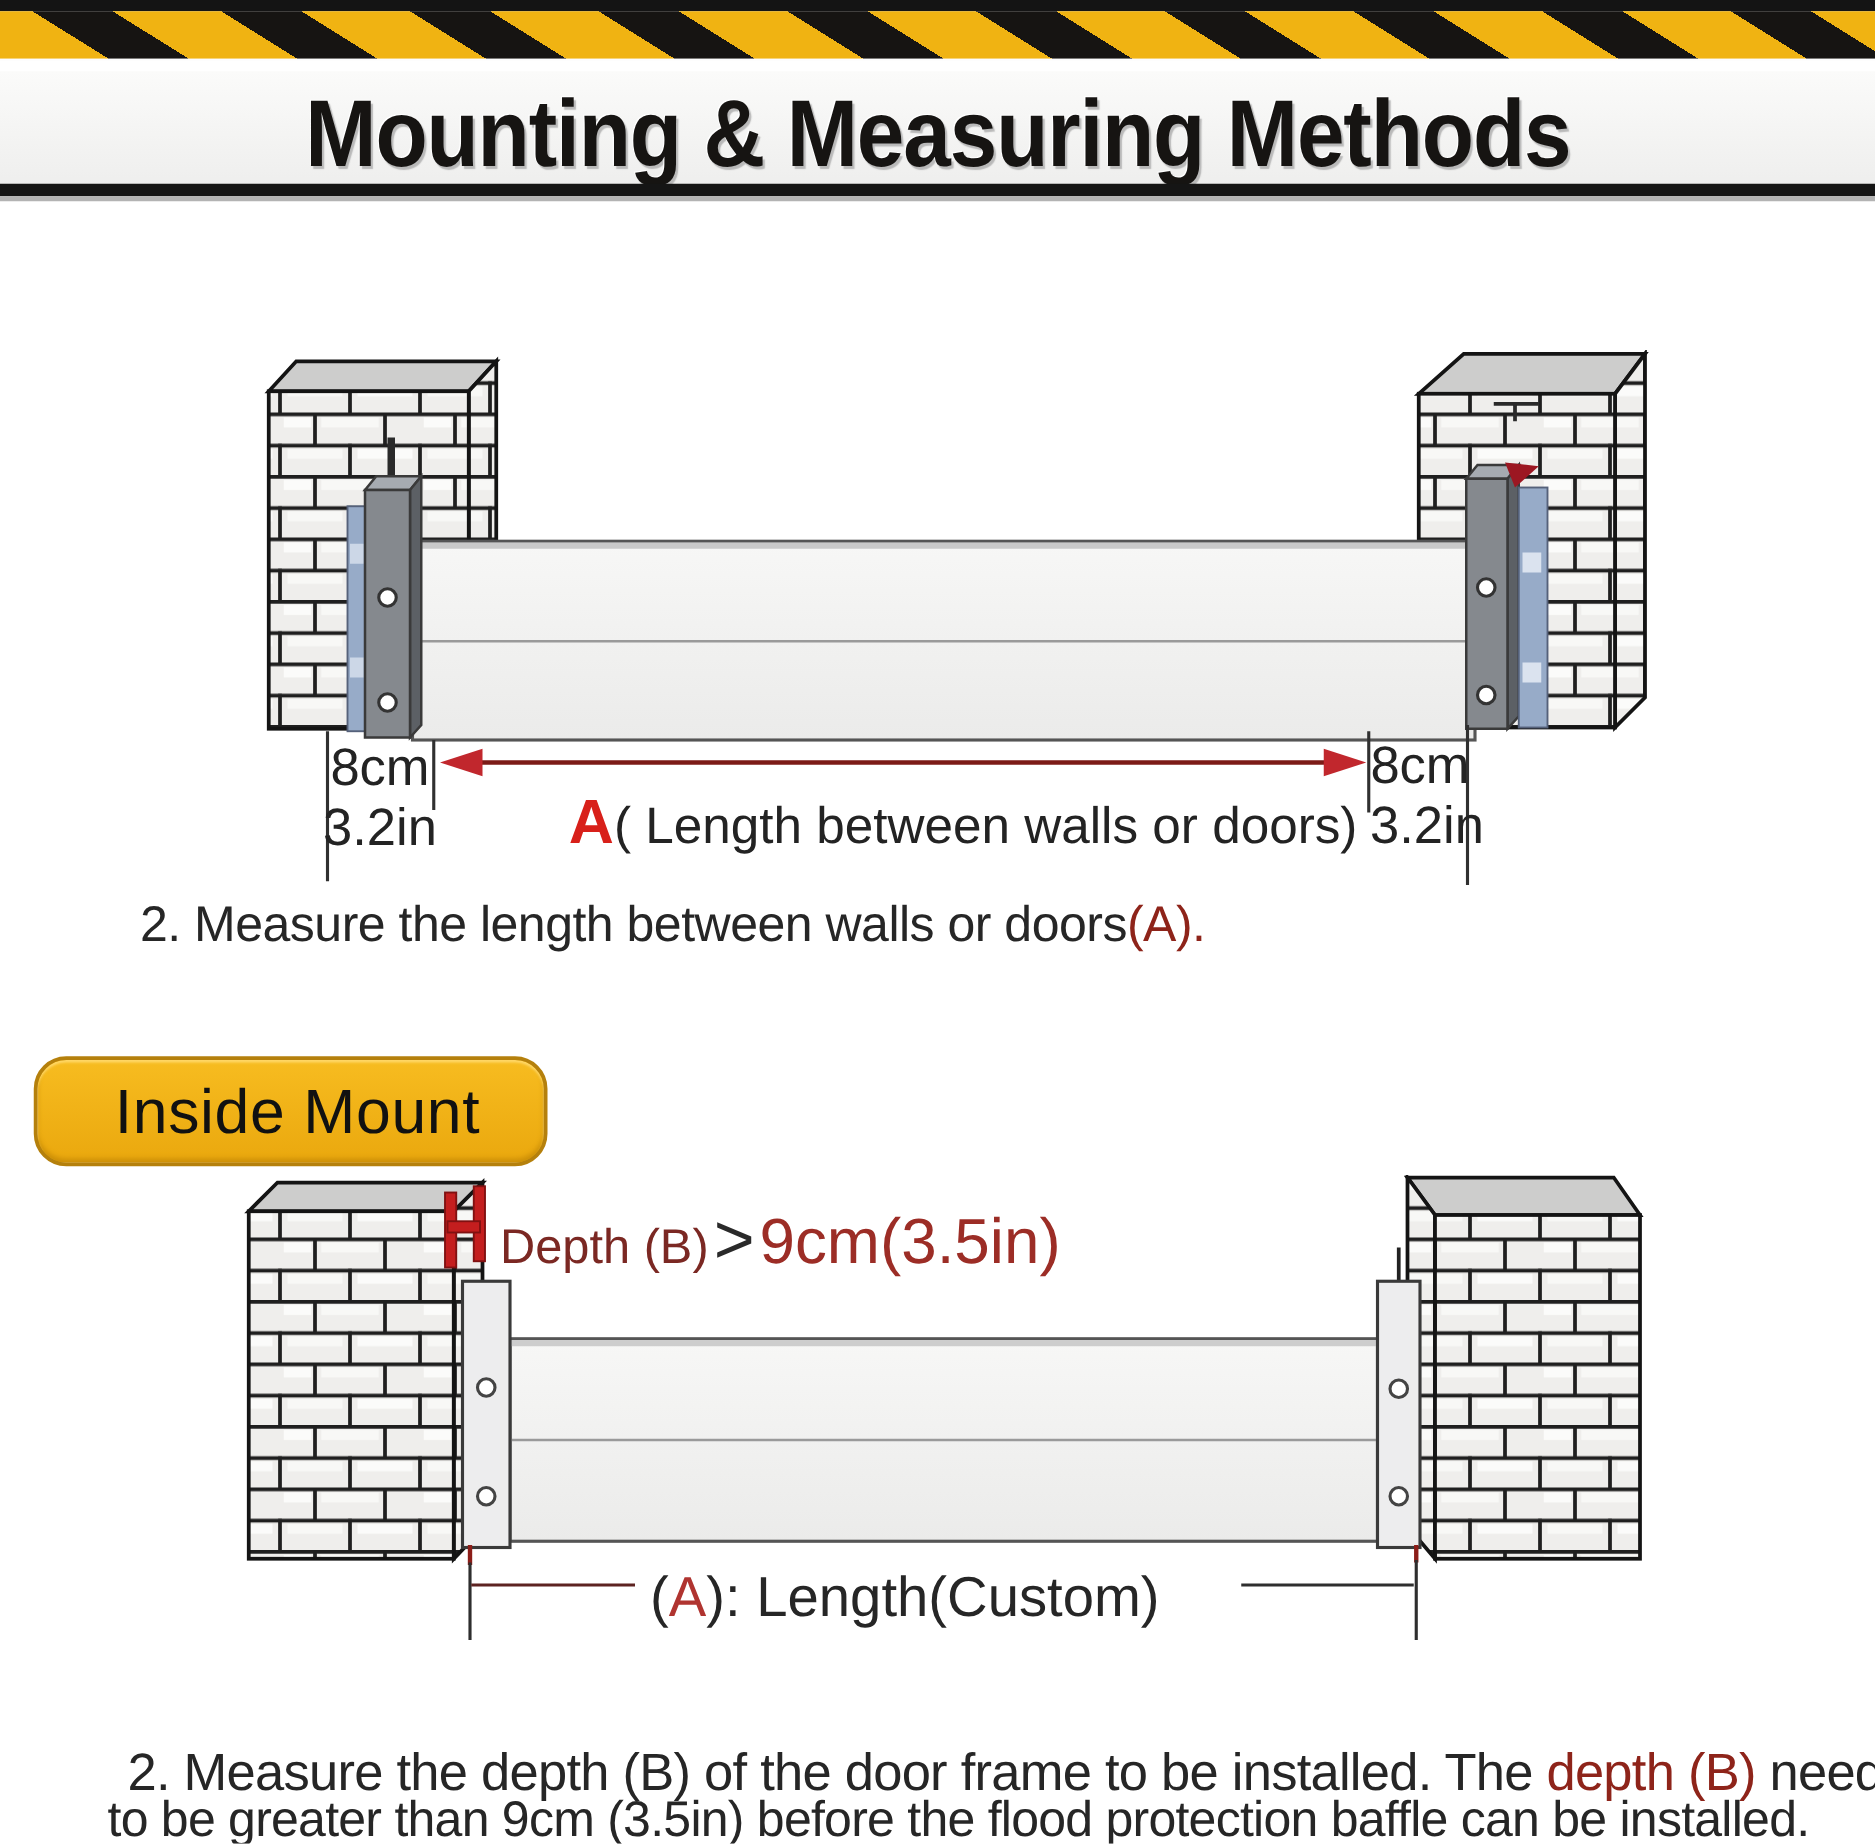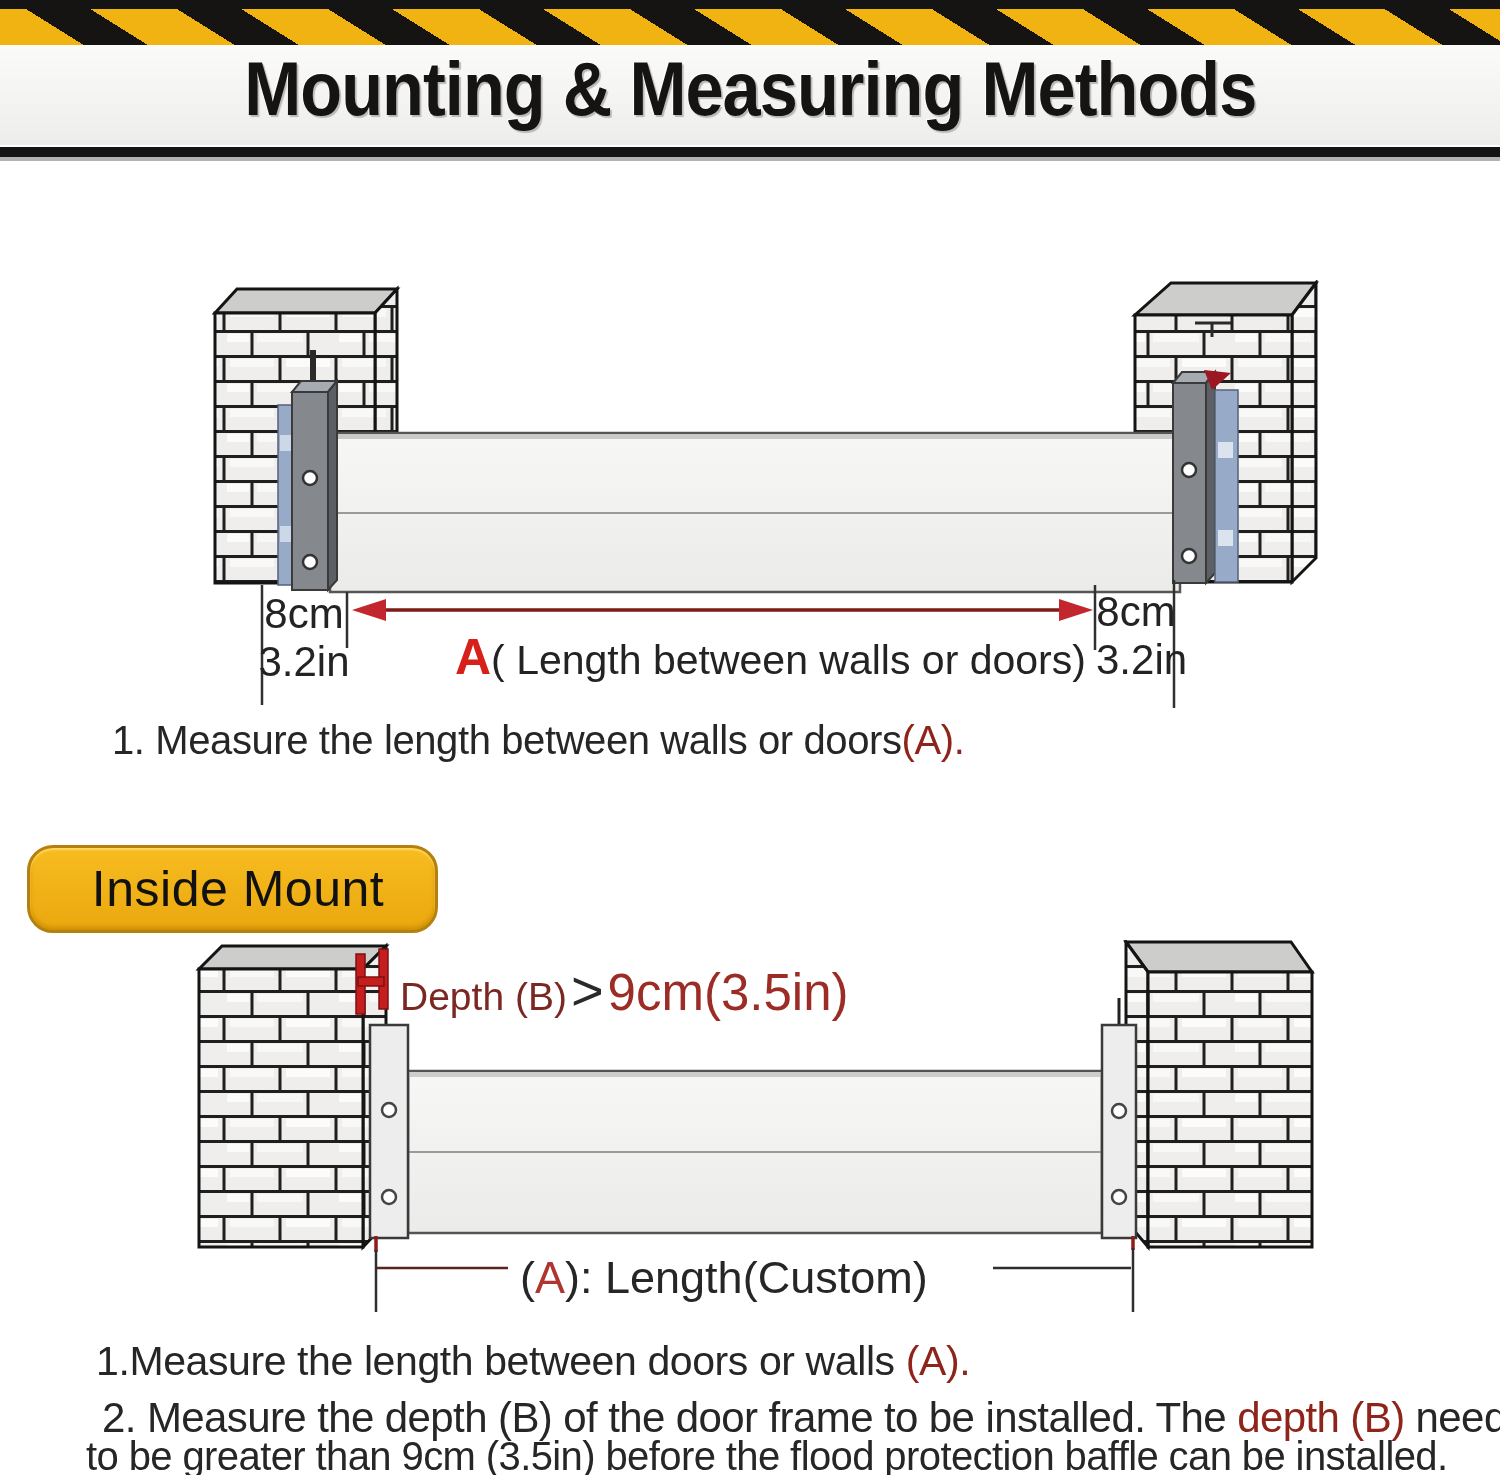--- a/index.html
+++ b/index.html
@@ -6,23 +6,23 @@
   #stage{
     position:relative;width:1500px;height:1475px;overflow:hidden;background:#ffffff;
     font-family:"Liberation Sans",sans-serif;color:#1f1f1f;
   }
   .abs{position:absolute;}
   
   .top-black{left:0;top:0;width:1500px;height:9px;background:#141414;}
   .hazard{left:0;top:9px;width:1500px;height:38px;
     background:repeating-linear-gradient(32deg,#f0b312 0 46px,#161412 46px 80px);
     border-bottom:2px solid #fdfdfd;}
-  .title-band{left:0;top:45px;width:1500px;height:100px;
+  .title-band{left:0;top:57px;width:1500px;height:100px;
     background:linear-gradient(180deg,#fbfbfa,#ededec);
-    display:flex;align-items:flex-start;justify-content:center;}
+    display:flex;align-items:center;justify-content:center;}
   .title{
     font-size:76px;font-weight:700;letter-spacing:-1px;color:#161412;
     transform:scaleX(.9);transform-origin:center;white-space:nowrap;
     text-shadow:-1px -1px 0 #ffffff,2px 2px 1px #b9b9b9;}
   .divider-dark{left:0;top:147px;width:1500px;height:10px;background:#151515;}
   .divider-gray{left:0;top:157px;width:1500px;height:4px;background:#b3b3b3;}
   
   .badge{
     border:3px solid #b5800c;border-radius:26px;
     background:linear-gradient(180deg,#f7bc20,#eaa80e);
@@ -144,21 +144,21 @@
 
   <div class="abs dimtxt" style="left:258px;top:592px;width:92px;">8cm</div>
   <div class="abs dimtxt" style="left:258px;top:640px;width:92px;">3.2in</div>
   <div class="abs dimtxt" style="left:1096px;top:590px;width:80px;">8cm</div>
   <div class="abs dimtxt" style="left:1096px;top:638px;width:80px;">3.2in</div>
   <div class="abs arrow-label">
     <span class="big-a">A</span><span>( Length between walls or doors)</span>
   </div>
 
   <div class="abs steps" style="left:112px;top:718px;">
-    <span>1. Measure the length between walls or doors</span><span class="mark">(A).</span>
+    <span>2. Measure the length between walls or doors</span><span class="mark">(A).</span>
   </div>
 
   <div class="abs badge badge-inside">
     <span>Inside Mount</span>
   </div>
 
   <svg class="abs" style="left:0;top:940px;" width="1500" height="395" viewBox="0 0 1500 395">
 
     <g>
       <polygon points="199,29 363,29 386,6 222,6" fill="#cdcdcc" stroke="#141414" stroke-width="3"></polygon>
@@ -208,23 +208,20 @@
 
   <div class="abs depth-label">
     <span class="depth-name">Depth (B) </span>
     <span class="depth-gt">&gt;</span>
     <span class="depth-val">9cm(3.5in)</span>
   </div>
   <div class="abs inside-dim">
     <span>(</span><span class="dim-a">A</span><span>): Length(Custom)</span>
   </div>
 
-  <div class="abs steps" style="left:96px;top:1338px;font-size:41px;">
-    <span>1.Measure the length between doors or walls </span><span class="mark">(A).</span>
-  </div>
   <div class="abs steps" style="left:102px;top:1394px;font-size:42px;letter-spacing:-0.6px;">
     <span>2. Measure the depth (B) of the door frame to be installed. The </span><span class="mark">depth (B)</span><span> needs</span>
   </div>
   <div class="abs steps" style="left:86px;top:1434px;font-size:40px;letter-spacing:-0.6px;">
     <span>to be greater than 9cm (3.5in) before the flood protection baffle can be installed.</span>
   </div>
 
 </div>
 
 </body></html>

